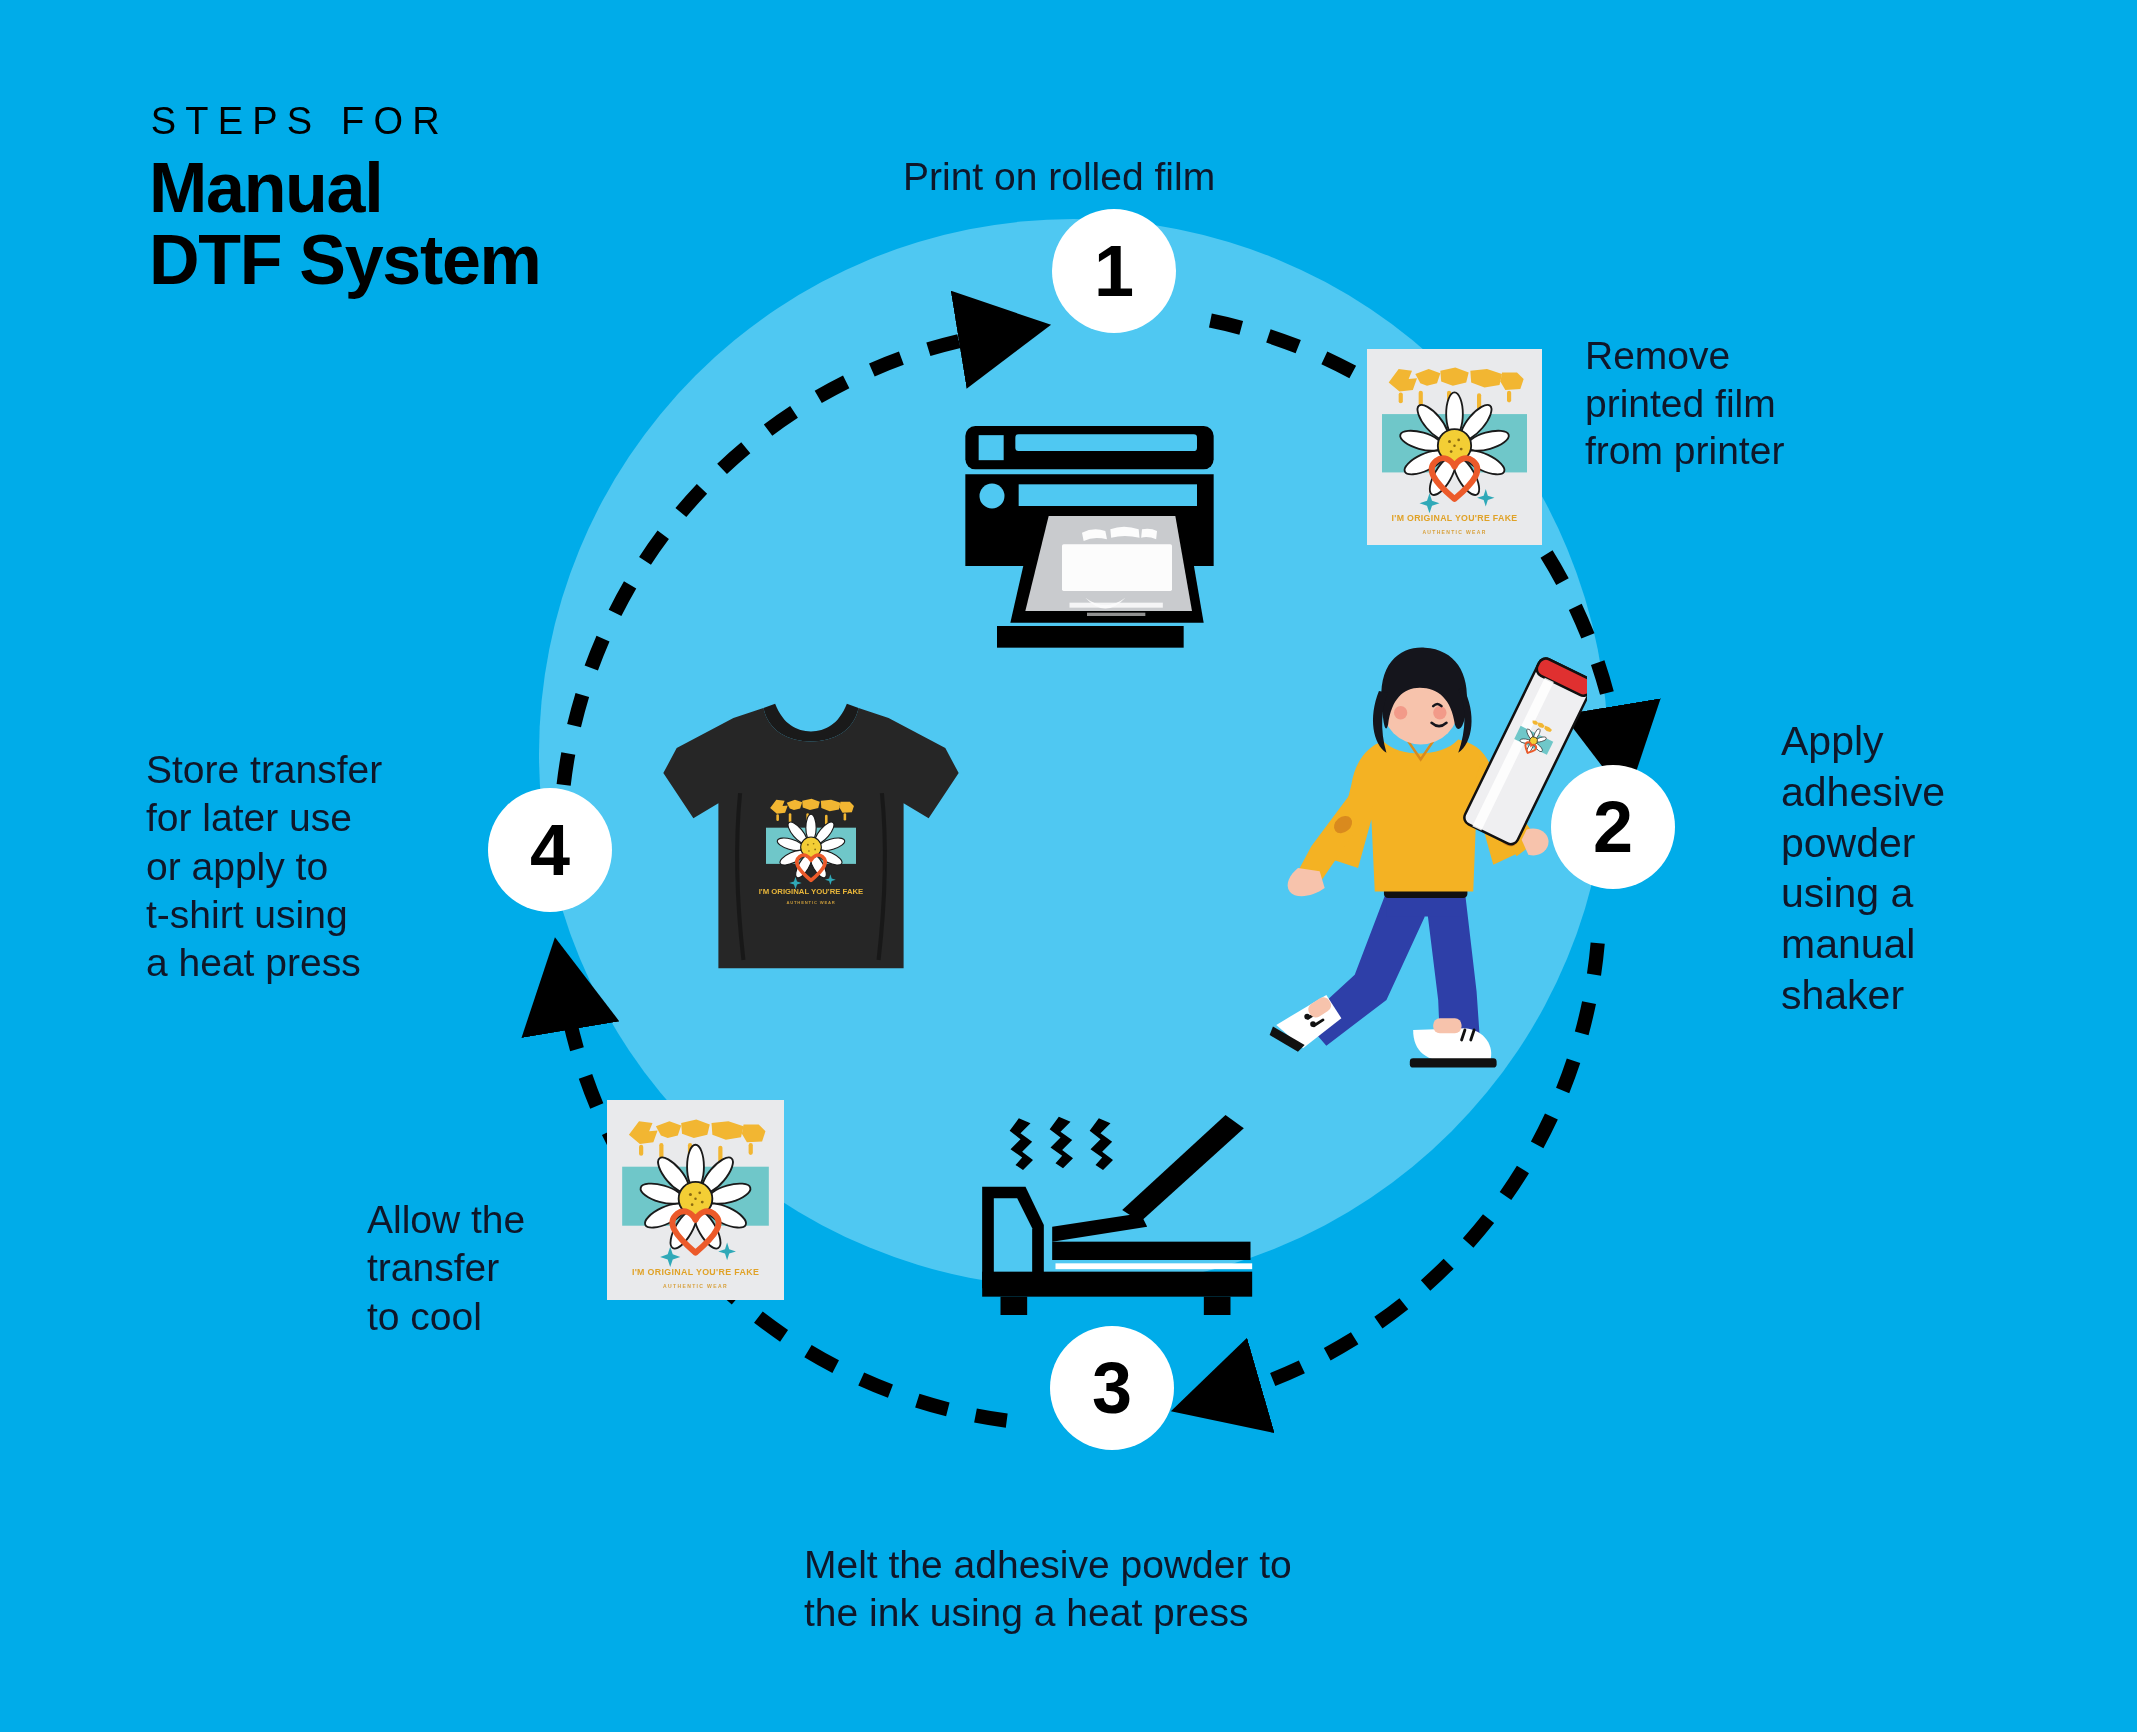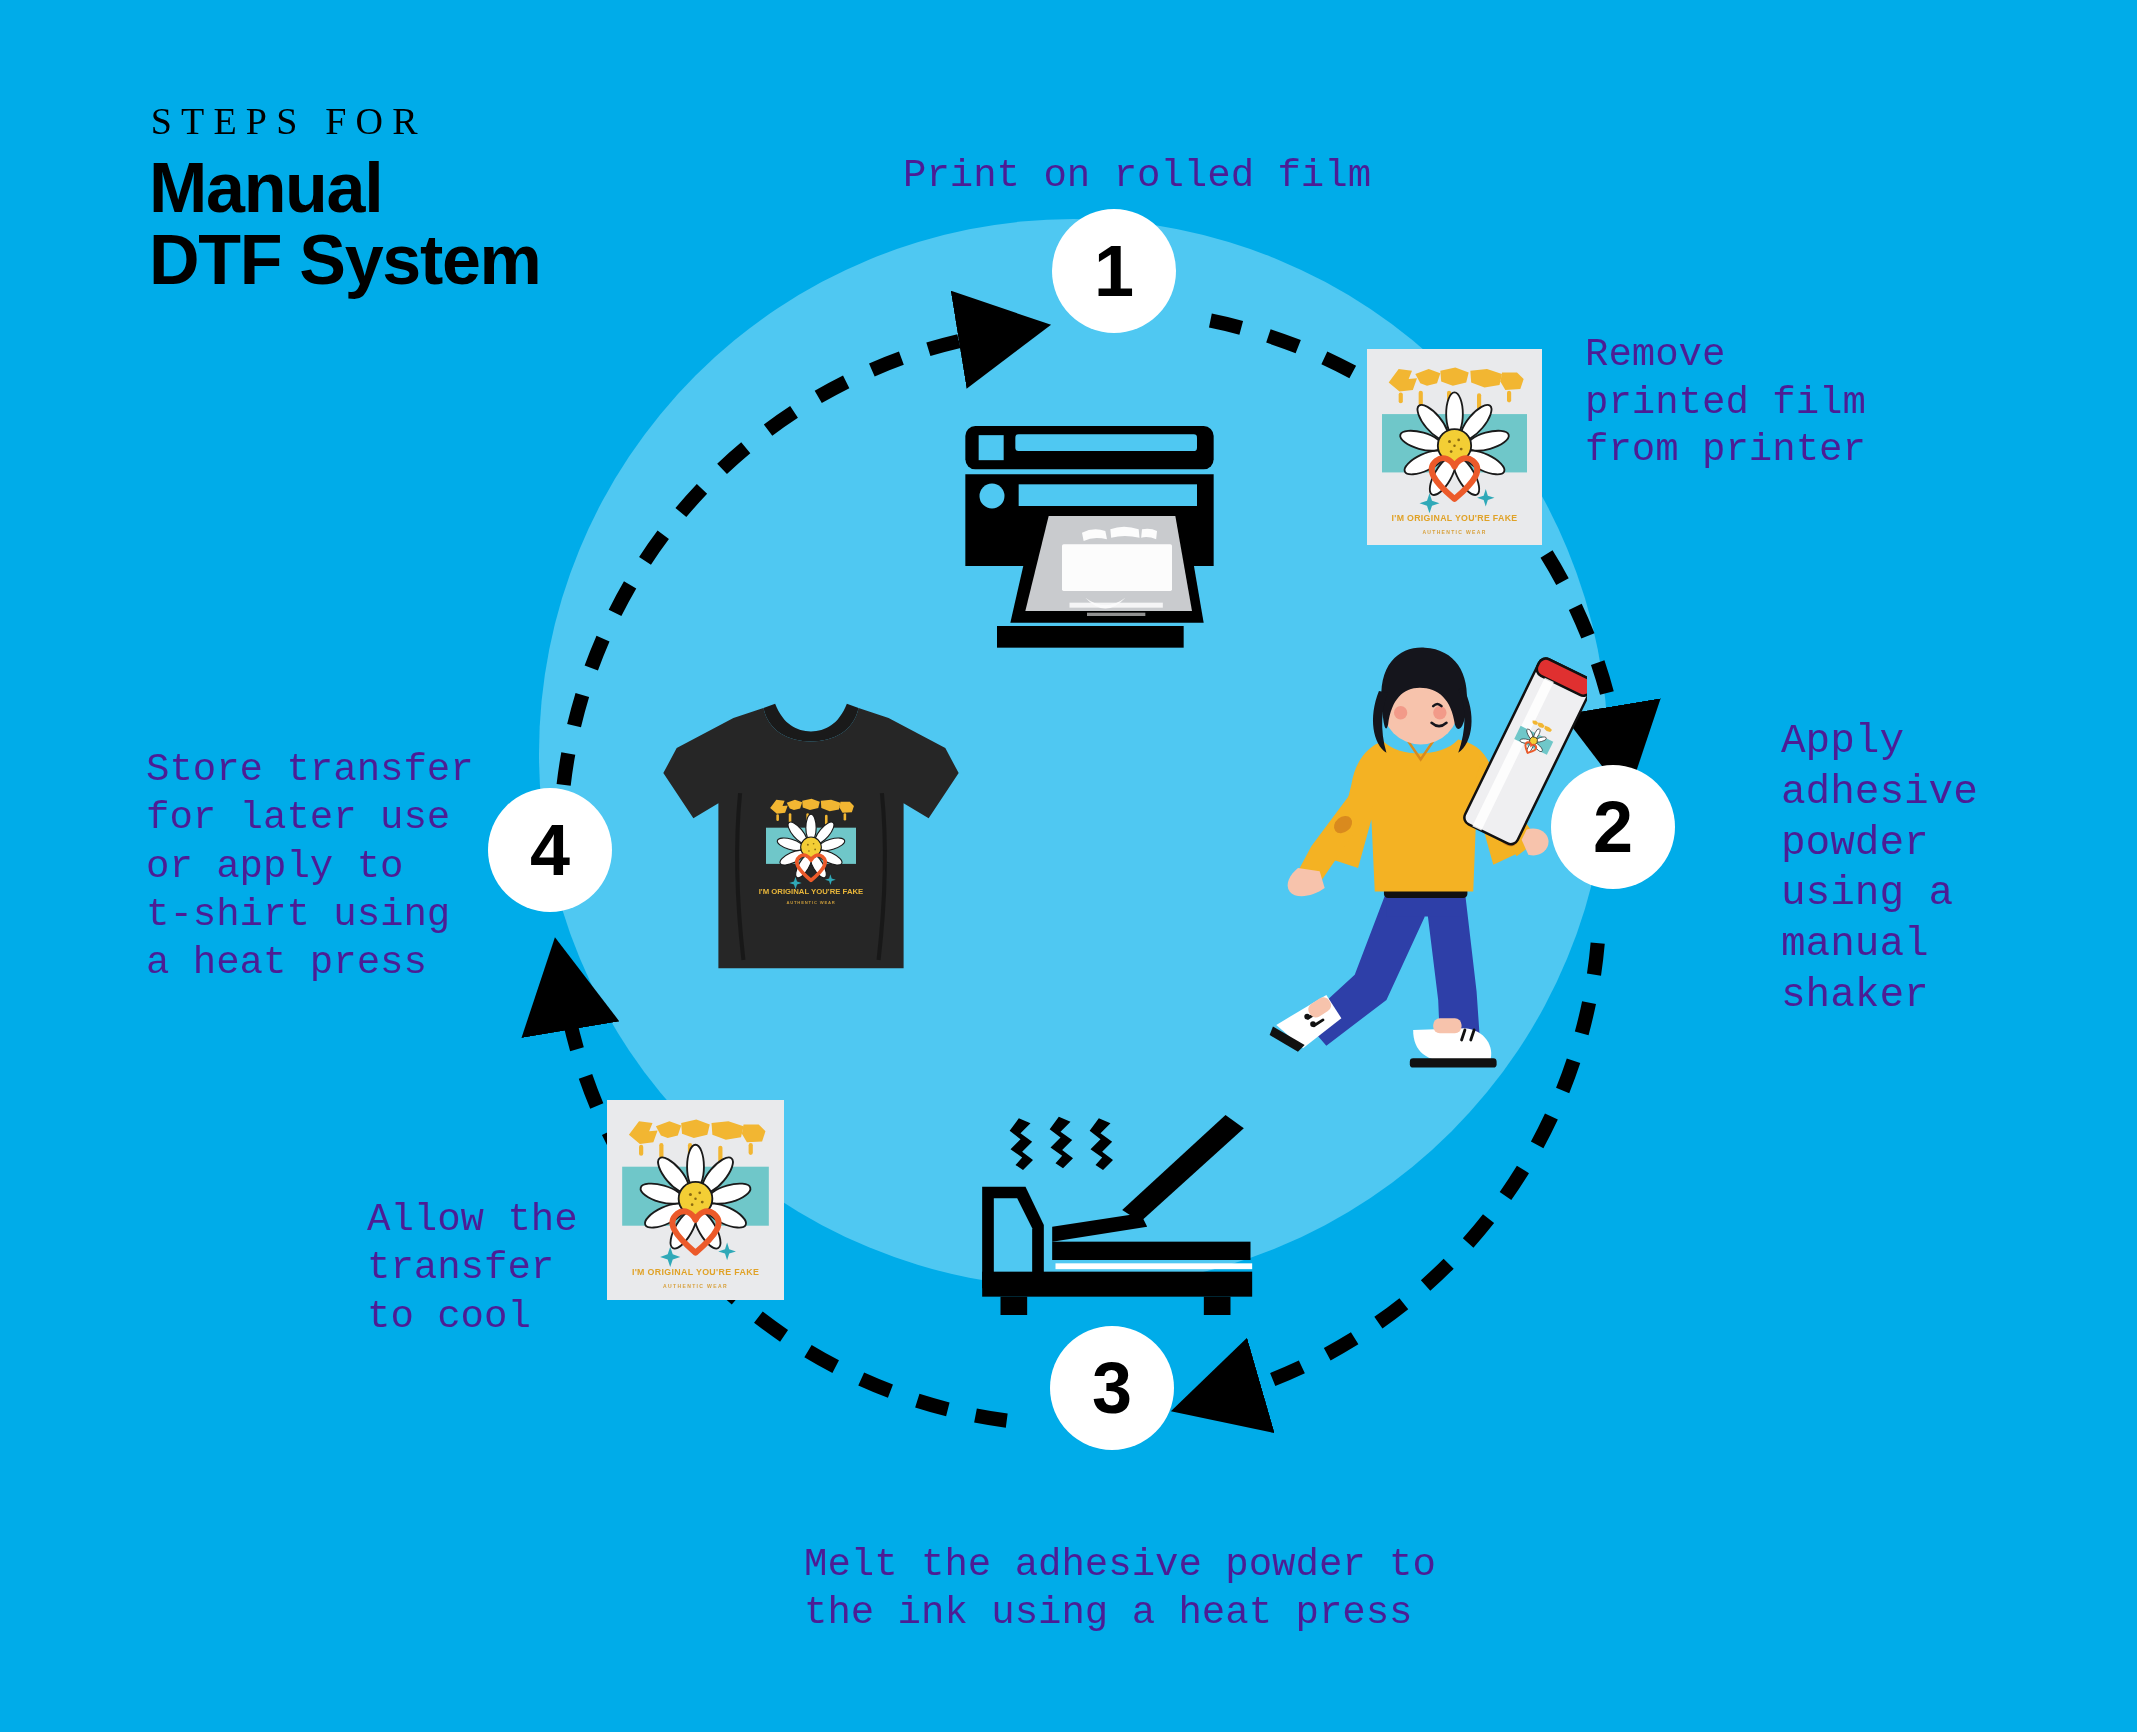--- a/index.html
+++ b/index.html
@@ -8,21 +8,21 @@
     background:#00ACE9;
     font-family:"Liberation Sans", sans-serif;
     overflow:hidden;position:relative;
   }
   #stage{position:absolute;inset:0;}
 
   
   .title-block{position:absolute;left:149px;top:102px;}
   .kicker{
     font-size:38px;font-weight:400;letter-spacing:9.2px;color:#000;
-    line-height:1;margin:0 0 11.7px 1.7px;font-family:Liberation Serif, serif;
+    line-height:1;margin:0 0 11.7px 1.7px;
   }
   .maintitle{
     font-size:70px;font-weight:700;color:#000;line-height:1.03;
     letter-spacing:-1.3px;margin:0;white-space:pre-line;
   }
 
   
   .circle-wrap{position:absolute;left:0;top:0;width:2137px;height:1732px;}
   .inner-circle{
     position:absolute;left:539px;top:219px;width:1069px;height:1069px;
@@ -35,21 +35,21 @@
     position:absolute;width:124px;height:124px;border-radius:50%;
     background:#fff;display:flex;align-items:center;justify-content:center;
     font-size:72px;font-weight:700;color:#000;line-height:1;
   }
   .b1{left:1052px;top:209px;}
   .b2{left:1551px;top:765px;}
   .b3{left:1050px;top:1326px;}
   .b4{left:488px;top:788px;}
 
   
-  .cap{position:absolute;color:#4c1d95;font-weight:400;line-height:1.16;font-family:Liberation Mono, monospace;}
+  .cap{position:absolute;color:#0f172a;font-weight:400;line-height:1.16;}
   .cap-1{left:903px;top:154px;font-size:39px;white-space:nowrap;}
   .cap-2{left:1585px;top:332px;font-size:39px;line-height:1.22;}
   .cap-3{left:1781px;top:716px;font-size:41px;line-height:1.24;}
   .cap-4{left:804px;top:1541px;font-size:39px;line-height:1.24;width:643px;}
   .cap-5{left:367px;top:1196px;font-size:39px;line-height:1.24;}
   .cap-6{left:146px;top:746px;font-size:39px;line-height:1.24;}
 
   
   .printer{position:absolute;left:960px;top:426px;width:259px;height:225px;}
 

